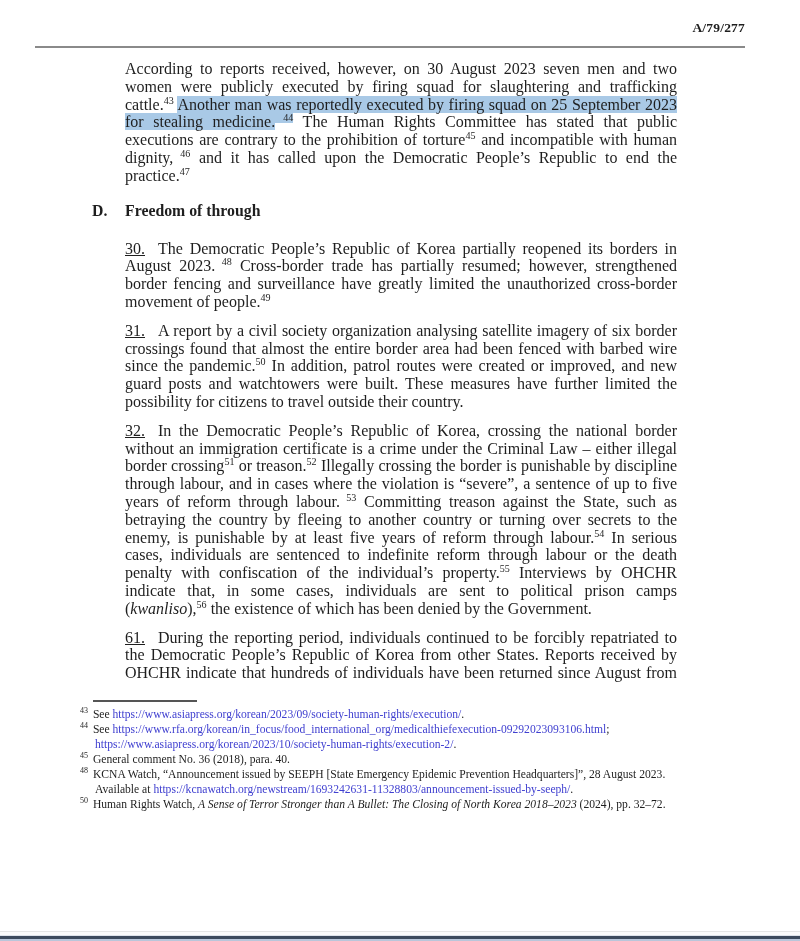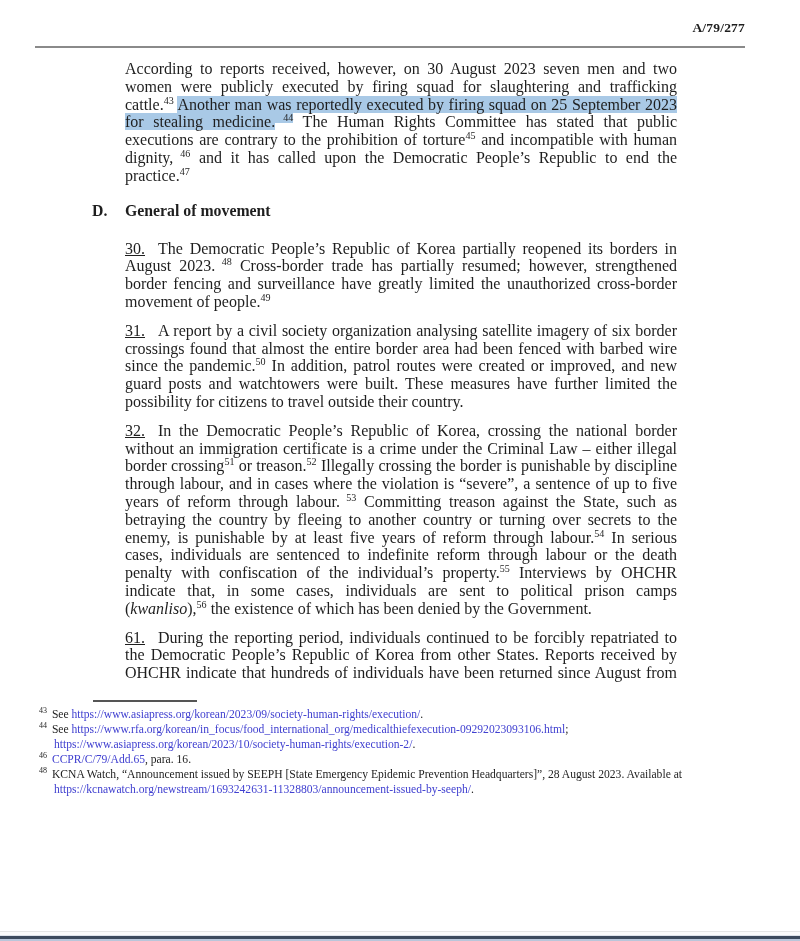--- a/index.html
+++ b/index.html
@@ -30,51 +30,52 @@
   em { font-style:italic; }
   .link { color:var(--link,#4040d0); overflow-wrap:anywhere; }
   .footnote-sep {
     position:absolute; top:700px; left:93px; width:104px; height:0;
     border-top:2px solid #555;
   }
   .footnotes {
     position:absolute; top:707px; left:0; width:692px;
     font-size:11.6px; line-height:15px;
   }
-  .footnote { padding-left:54px; text-indent:-15px; }
+  .footnote { padding-left:95px; text-indent:-15px; }
   .fnum { font-size:8px; padding-right:2px; }
   .bottom-edge { position:absolute; left:0; right:0; bottom:0; height:10px; }
   .be1 { height:1px; background:#e5e5e5; }
   .be2 { height:3px; background:#fbfbfb; }
   .be3 { height:1px; background:#dfe3ea; }
   .be4 { height:3px; background:#3d4a5d; }
   .be5 { height:2px; background:#b9c6da; }
 </style>
 </head>
 <body>
 
 <div class="page" style="--hl: #a9c9e6; --link: #4040d0; --text: #1e1e1e;">
   <div class="doc-symbol">A/79/277</div>
   <div class="header-rule"></div>
 
   <div class="body-wrap">
       <p class="para"><span>According to reports received, however, on 30 August 2023 seven men and two women were publicly executed by firing squad for slaughtering and trafficking cattle.</span><sup>43</sup><span> </span><span class="hl">Another man was reportedly executed by firing squad on 25 September 2023 for stealing medicine.</span><sup class="hl"> 44</sup><span> The Human Rights Committee has stated that public executions are contrary to the prohibition of torture</span><sup>45</sup><span> and incompatible with human dignity,</span><sup> 46</sup><span> and it has called upon the Democratic People’s Republic to end the practice.</span><sup>47</sup></p>
-      <div class="heading"><span class="hletter">D.</span><span>General of movement</span></div>
+      <div class="heading"><span class="hletter">D.</span><span>Freedom of through</span></div>
       <p class="para"><span class="pnum">30.</span><span>The Democratic People’s Republic of Korea partially reopened its borders in August 2023.</span><sup> 48</sup><span> Cross-border trade has partially resumed; however, strengthened border fencing and surveillance have greatly limited the unauthorized cross-border movement of people.</span><sup>49</sup></p>
       <p class="para"><span class="pnum">31.</span><span>A report by a civil society organization analysing satellite imagery of six border crossings found that almost the entire border area had been fenced with barbed wire since the pandemic.</span><sup>50</sup><span> In addition, patrol routes were created or improved, and new guard posts and watchtowers were built. These measures have further limited the possibility for citizens to travel outside their country.</span></p>
       <p class="para"><span class="pnum">32.</span><span>In the Democratic People’s Republic of Korea, crossing the national border without an immigration certificate is a crime under the Criminal Law – either illegal border crossing</span><sup>51</sup><span> or treason.</span><sup>52</sup><span> Illegally crossing the border is punishable by discipline through labour, and in cases where the violation is “severe”, a sentence of up to five years of reform through labour.</span><sup> 53</sup><span> Committing treason against the State, such as betraying the country by fleeing to another country or turning over secrets to the enemy, is punishable by at least five years of reform through labour.</span><sup>54</sup><span> In serious cases, individuals are sentenced to indefinite reform through labour or the death penalty with confiscation of the individual’s property.</span><sup>55</sup><span> Interviews by OHCHR indicate that, in some cases, individuals are sent to political prison camps (</span><em>kwanliso</em><span>),</span><sup>56</sup><span> the existence of which has been denied by the Government.</span></p>
       <p class="para jlast"><span class="pnum">61.</span><span>During the reporting period, individuals continued to be forcibly repatriated to the Democratic People’s Republic of Korea from other States. Reports received by OHCHR indicate that hundreds of individuals have been returned since August from</span></p>
     </div>
 
   <div class="footnote-sep"></div>
   <div class="footnotes">
       <div class="footnote"><sup class="fnum">43</sup> <span>See </span><span class="link">https://www.asiapress.org/korean/2023/09/society-human-rights/execution/</span><span>.</span></div>
       <div class="footnote"><sup class="fnum">44</sup> <span>See </span><span class="link">https://www.rfa.org/korean/in_focus/food_international_org/medicalthiefexecution-09292023093106.html</span><span>; </span><span class="link">https://www.asiapress.org/korean/2023/10/society-human-rights/execution-2/</span><span>.</span></div>
-      <div class="footnote"><sup class="fnum">46</sup> <span class="link">CCPR/C/79/Add.65</span><span>, para. 16.</span></div>
+      <div class="footnote"><sup class="fnum">45</sup> <span>General comment No. 36 (2018), para. 40.</span></div>
       <div class="footnote"><sup class="fnum">48</sup> <span>KCNA Watch, “Announcement issued by SEEPH [State Emergency Epidemic Prevention Headquarters]”, 28 August 2023. Available at </span><span class="link">https://kcnawatch.org/newstream/1693242631-11328803/announcement-issued-by-seeph/</span><span>.</span></div>
+      <div class="footnote"><sup class="fnum">50</sup> <span>Human Rights Watch, </span><em>A Sense of Terror Stronger than A Bullet: The Closing of North Korea 2018–2023</em><span> (2024), pp. 32–72.</span></div>
     </div>
 
   <div class="bottom-edge">
     <div class="be1"></div>
     <div class="be2"></div>
     <div class="be3"></div>
     <div class="be4"></div>
     <div class="be5"></div>
   </div>
 </div>

